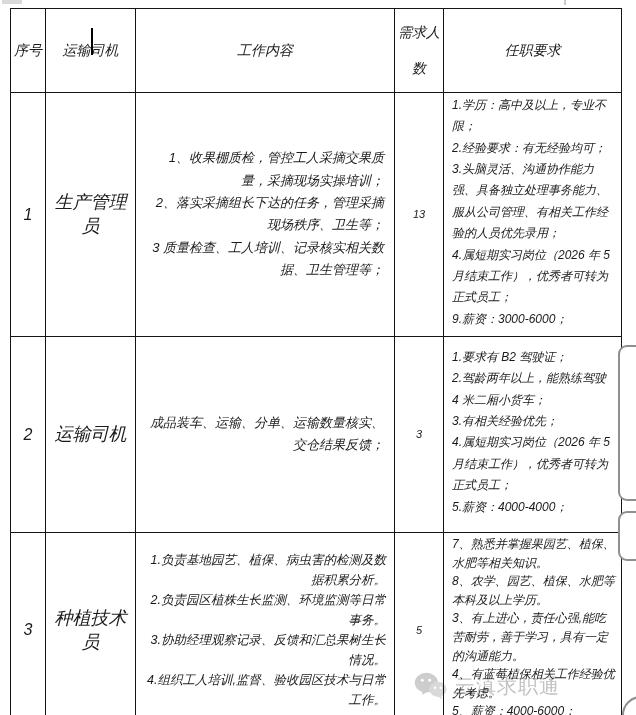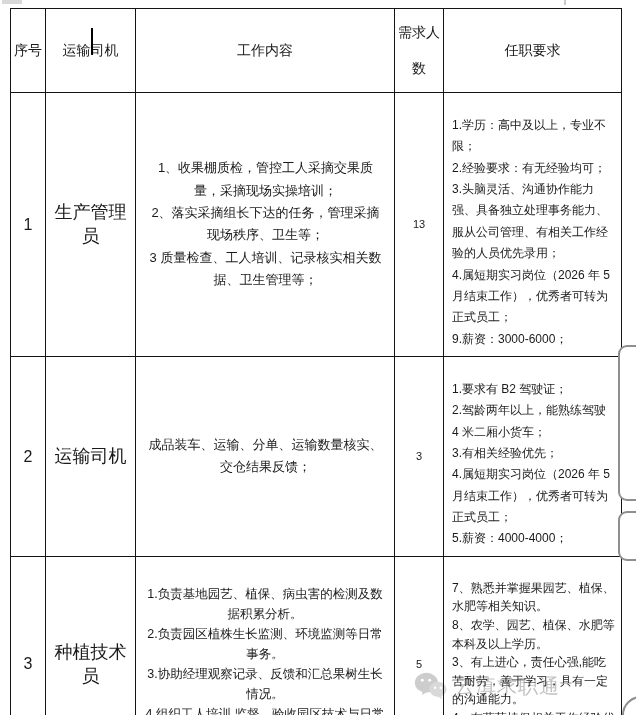--- a/index.html
+++ b/index.html
@@ -15,20 +15,21 @@
     position:absolute;left:10px;top:8px;
     width:611px;
     border-collapse:collapse;
     table-layout:fixed;
   }
   table.jobs th, table.jobs td{
     border:1.6px solid #141414;
     vertical-align:middle;
     background:transparent;
     word-break:break-all;
+    font-style:italic;
   }
   th.h{
     font-weight:400;
     font-size:14px;
     text-align:center;
     line-height:2.55;
     padding:2px;
   }
   td.num{
     text-align:center;
@@ -40,27 +41,27 @@
     font-size:18px;
   }
   td.cnt{
     text-align:center;
     font-size:11px;
   }
   td.duties{
     font-size:13px;
     line-height:1.72;
     padding:6px 10px 6px 11px;
-    text-align:center;
+    text-align:right;
   }
   td.duties.small{font-size:12.5px;line-height:1.6;padding:6px 8px;}
   td.reqs{
     font-size:12px;
     line-height:1.78;
-    padding:22px 6px 6px 8px;
+    padding:2px 6px 6px 8px;
     text-align:left;
   }
   td.reqs.tight{line-height:1.55;}
   
   .caret{
     position:absolute;left:91px;top:28px;
     width:2px;height:27px;background:#000;
   }
   
   .tl-artifact{

